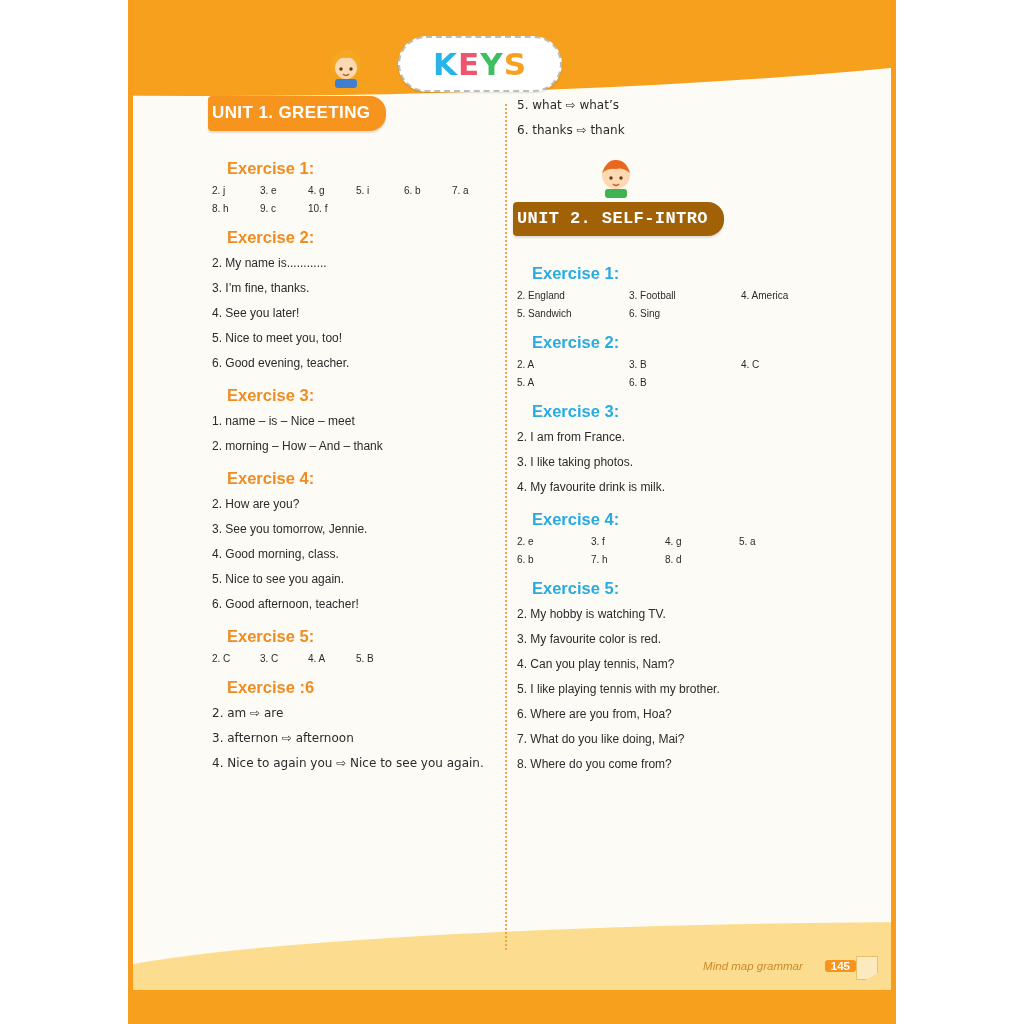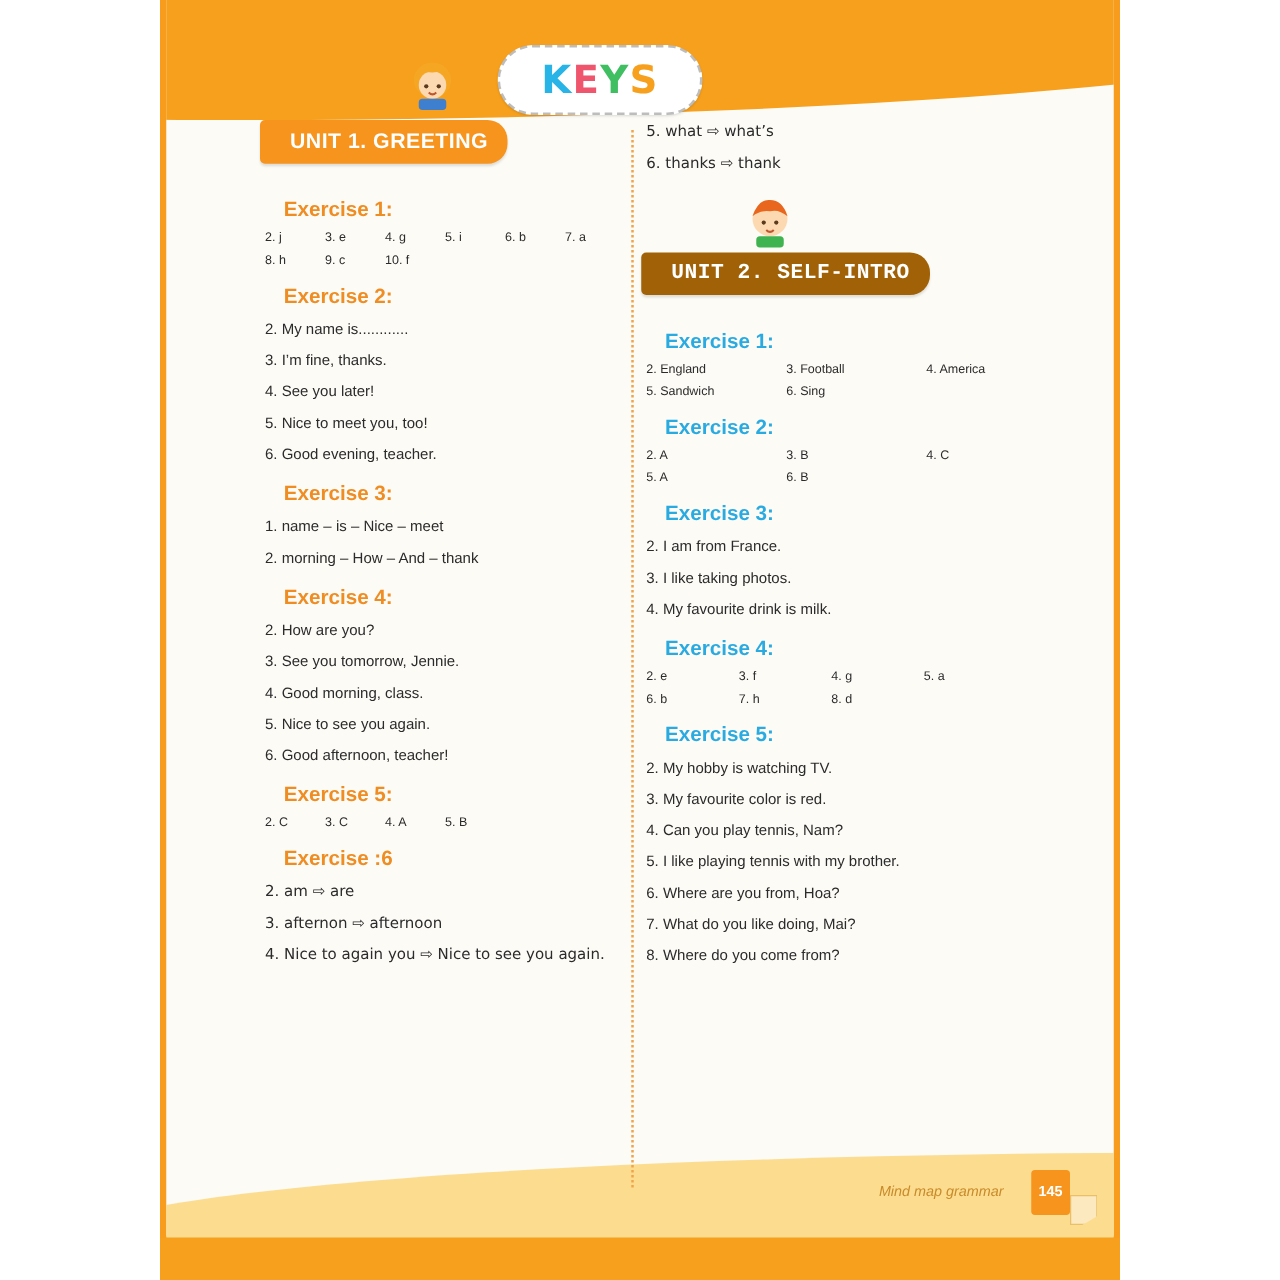--- a/index.html
+++ b/index.html
@@ -102,21 +102,21 @@
     position: absolute;
     left: 372px; top: 8px;
     width: 0; height: 846px;
     border-left: 2px dotted #f0a44a;
   }
 
   
   .unit-banner {
     position: relative;
     display: inline-block;
-    padding: 7px 16px 8px 24px;
+    padding: 7px 16px 8px 4px;
     color: #ffffff;
     font-weight: bold;
     font-size: 17px;
     letter-spacing: .4px;
     border-radius: 4px 16px 16px 4px;
     box-shadow: 0 2px 2px rgba(0,0,0,.12);
     margin-bottom: 14px;
   }
   .unit-banner.orange { background: #f6941e; }
   .unit-banner.blue { background: #a16207; font-family: Liberation Mono, monospace; }
@@ -163,21 +163,21 @@
     font-size: 11.5px;
     color: #c98a2a;
     font-style: italic;
   }
   .page-num {
     background: #f6941e;
     color: #fff;
     font-size: 11.5px;
     font-weight: bold;
     border-radius: 3px;
-    padding: 12px 6px;
+    padding: 0 6px;
   }
   .corner-fold {
     position: absolute;
     right: 146px; bottom: 44px;
     width: 22px; height: 24px;
     background: #fde9bf;
     clip-path: polygon(0 0, 100% 0, 100% 70%, 45% 100%, 0 100%);
     border: 1px solid #e9c06a;
   }
   .arrow { font-family: "DejaVu Sans", sans-serif; }

